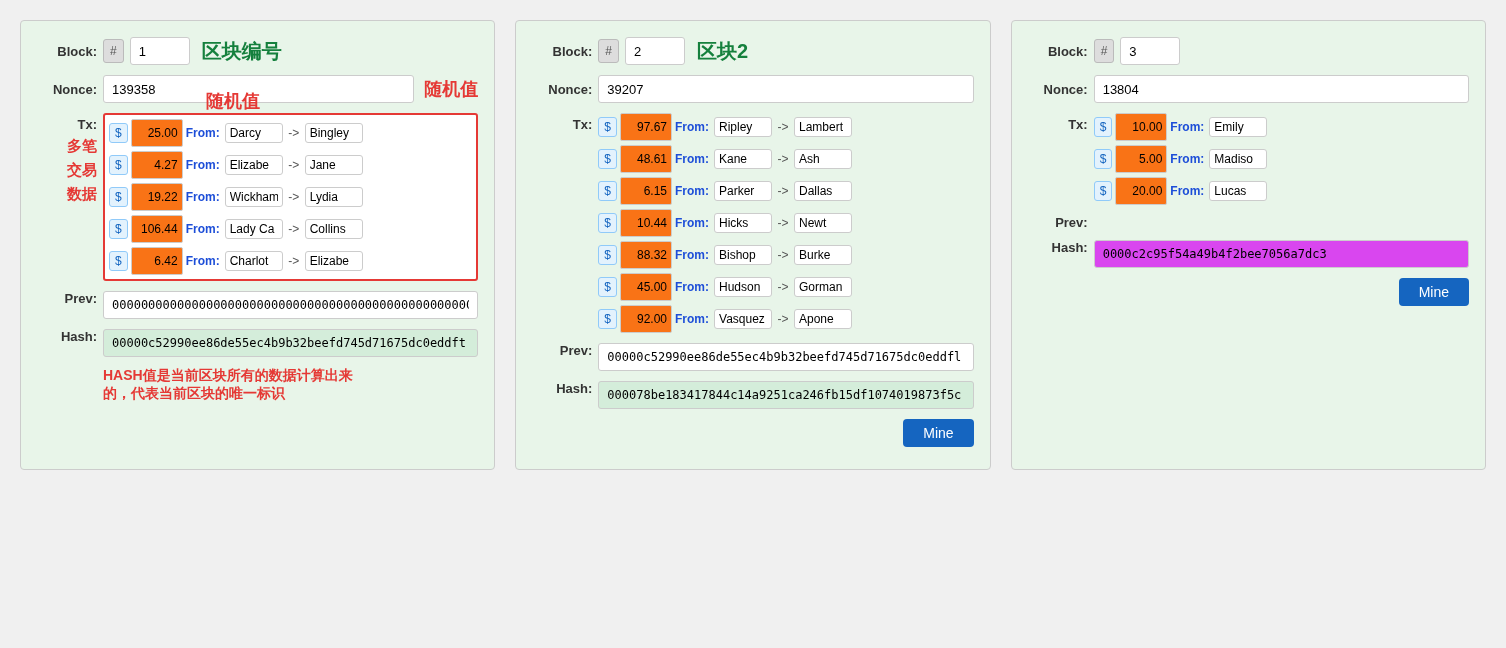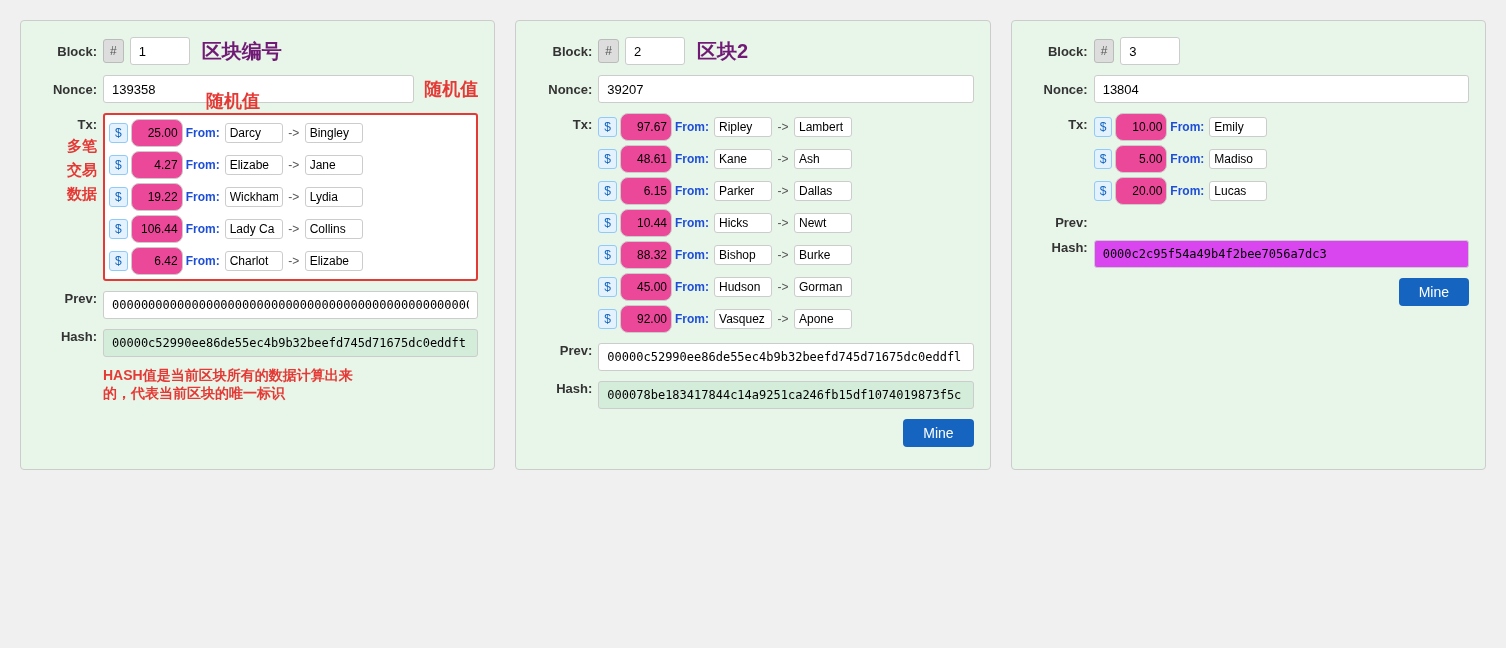--- a/index.html
+++ b/index.html
@@ -57,21 +57,21 @@
       border: 1px solid #ccc;
       border-radius: 3px;
       padding: 4px 8px;
       background: white;
       font-size: 13px;
       height: 28px;
     }
     .block-title-label {
       font-size: 20px;
       font-weight: bold;
-      color: #701a75;
+      color: #15803d;
       margin-left: 6px;
     }
     
     .tx-section {
       display: flex;
       gap: 6px;
       margin-bottom: 10px;
     }
     .tx-rows {
       flex: 1;
@@ -93,23 +93,23 @@
       border: 1px solid #90caf9;
       border-radius: 3px;
       padding: 2px 5px;
       font-size: 12px;
       color: #1565c0;
       min-width: 16px;
       text-align: center;
     }
     .tx-amount {
       border: 1px solid #ccc;
-      border-radius: 8px;
+      border-radius: 2px;
       padding: 6px 4px;
-      background: #ec4899;
+      background: #f97316;
       font-size: 12px;
       width: 52px;
       text-align: right;
     }
     .tx-from-label {
       color: #1d4ed8;
       font-weight: bold;
       font-size: 12px;
       min-width: 36px;
     }

